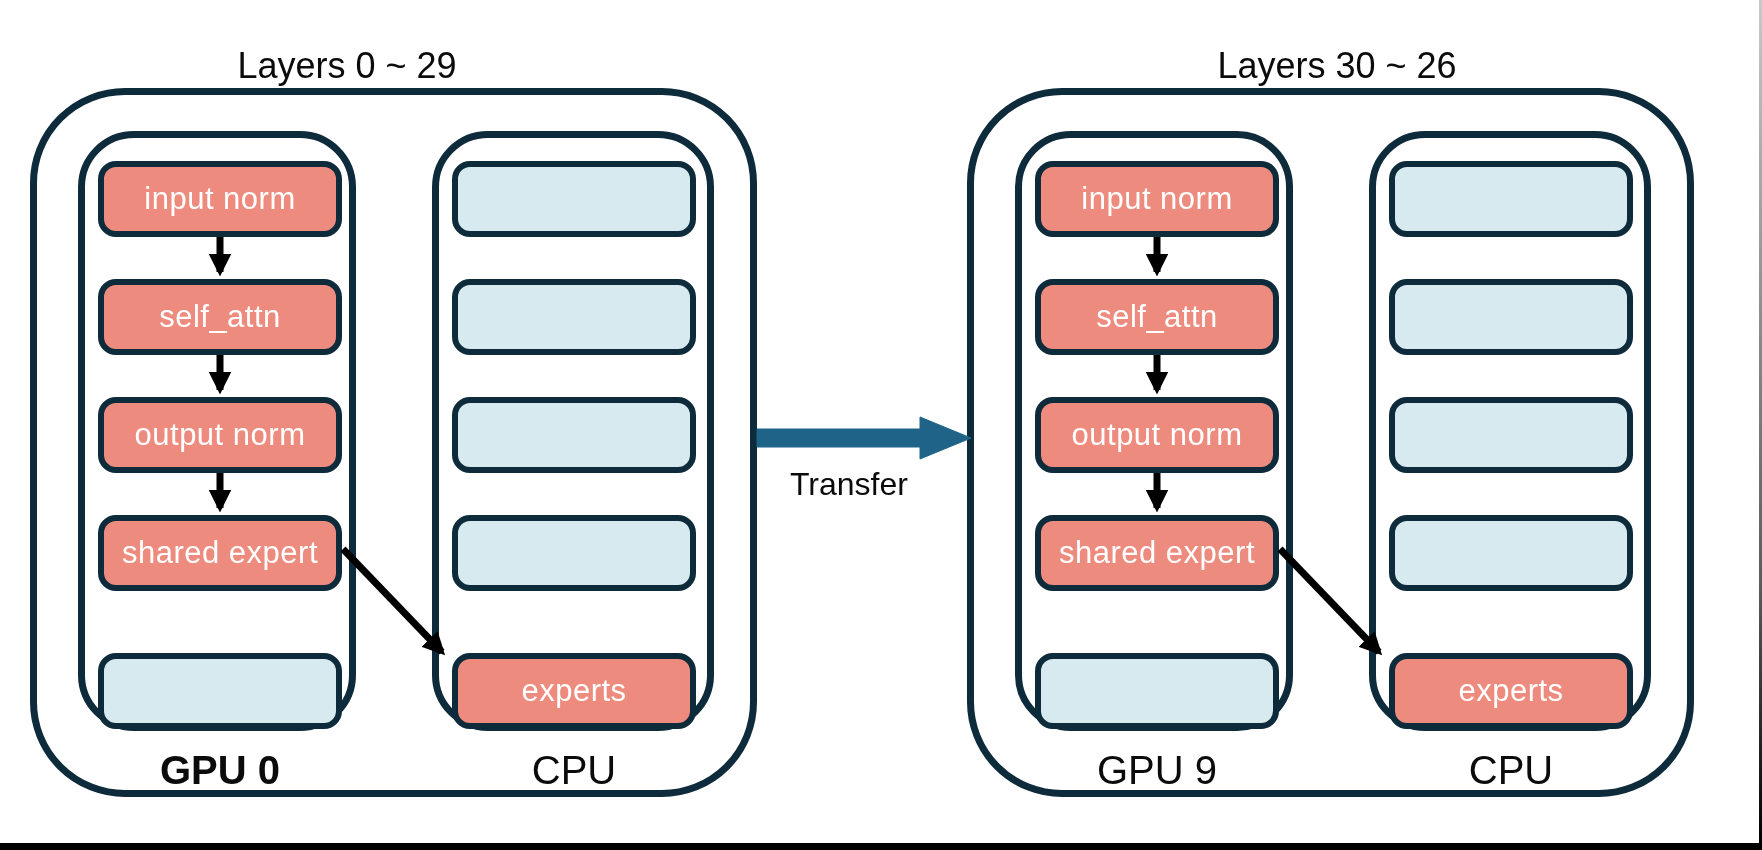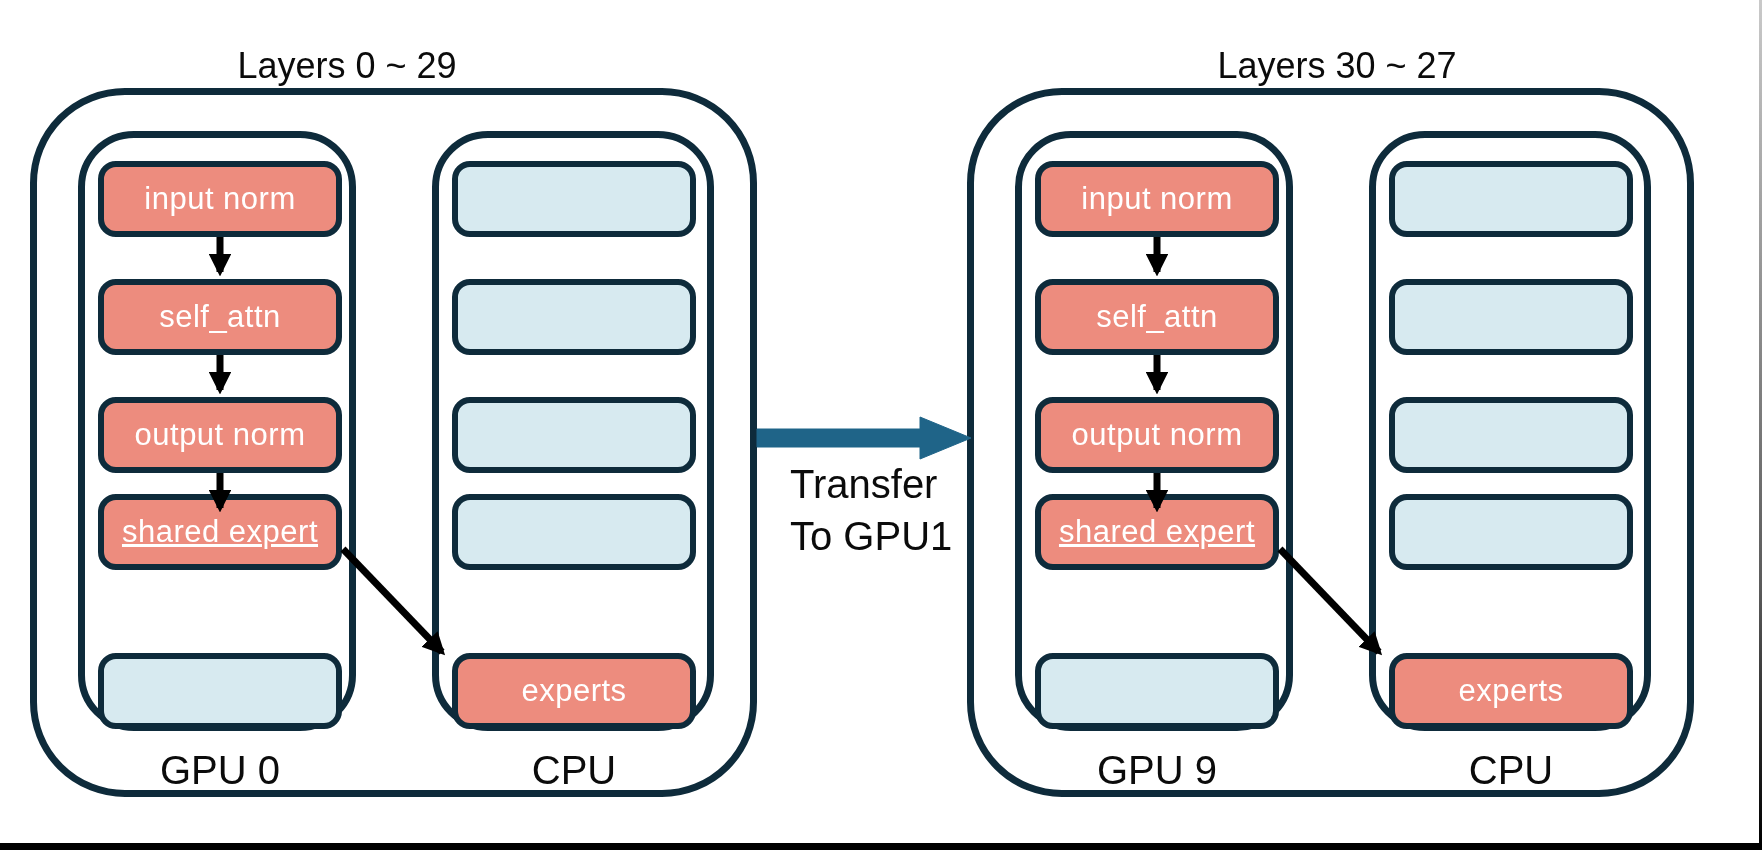--- a/index.html
+++ b/index.html
@@ -26,52 +26,52 @@
   .box{
     position:absolute;width:232px;height:64px;
     border:6px solid var(--c-outline,#0e2b3b);border-radius:18px;
     display:flex;align-items:center;justify-content:center;
     font-size:31px;color:var(--c-text_light,#ffffff);letter-spacing:.5px;
   }
   .box.active{background:var(--c-module_fill,#ed8c7e);}
   .box.empty{background:var(--c-placeholder_fill,#d7eaf0);}
   .x-g0gpu{left:98px;}  .x-g0cpu{left:452px;}
   .x-g1gpu{left:1035px;}.x-g1cpu{left:1389px;}
-  .r0{top:161px;} .r1{top:279px;text-align:center;} .r2{top:397px;} .r3{top:494px;text-decoration:underline;} .r4{top:653px;}
+  .r0{top:161px;} .r1{top:279px;text-align:center;} .r2{top:397px;} .r3{top:515px;} .r4{top:653px;}
   
   .group-title{
     position:absolute;top:45px;width:480px;text-align:center;
     font-size:36px;color:var(--c-text_dark,#0b0b0b);white-space:nowrap;
   }
   .group-title.left{left:107px;}
   .group-title.right{left:1097px;}
   .dev-label{
     position:absolute;top:748px;width:320px;margin-left:-160px;text-align:center;
     font-size:40px;color:var(--c-text_dark,#0b0b0b);white-space:nowrap;
   }
-  .lab-g0gpu{left:220px;} .lab-g0cpu{left:574px;}
+  .lab-g0gpu{left:220px;font-weight:bold;} .lab-g0cpu{left:574px;}
   .lab-g1gpu{left:1157px;}.lab-g1cpu{left:1511px;}
   .transfer-label{
     position:absolute;left:790px;top:458px;width:220px;
-    font-size:40px;line-height:52px;color:var(--c-text_dark,#0b0b0b);white-space:nowrap;
+    font-size:32px;line-height:52px;color:var(--c-text_dark,#0b0b0b);white-space:nowrap;
   }
   .transfer-label span{display:block;}
   
   #arrows{position:absolute;left:0;top:0;pointer-events:none;}
   .bottom-frame{position:absolute;left:0;top:843px;width:1762px;height:7px;background:#000;}
   .right-frame{position:absolute;left:1759px;top:0;width:3px;height:843px;
     background:linear-gradient(#c9c9c9,#5a5a5a 70%,#000);}
 </style>
 </head>
 <body>
 
 <div id="canvas">
 
   <div class="group-title left">Layers 0 ~ 29</div>
-  <div class="group-title right">Layers 30 ~ 27</div>
+  <div class="group-title right">Layers 30 ~ 26</div>
 
   <div class="outer left"></div>
   <div class="outer right"></div>
 
   <div class="inner col-g0gpu"></div>
   <div class="inner col-g0cpu"></div>
   <div class="inner col-g1gpu"></div>
   <div class="inner col-g1cpu"></div>
 
   <div class="box active x-g0gpu r0">input norm</div>
@@ -98,21 +98,20 @@
   <div class="box empty  x-g1cpu r3"></div>
   <div class="box active x-g1cpu r4">experts</div>
 
   <div class="dev-label lab-g0gpu">GPU 0</div>
   <div class="dev-label lab-g0cpu">CPU</div>
   <div class="dev-label lab-g1gpu">GPU 9</div>
   <div class="dev-label lab-g1cpu">CPU</div>
 
   <div class="transfer-label">
     <span>Transfer</span>
-    <span>To GPU1</span>
   </div>
 
   <svg id="arrows" width="1762" height="850" viewBox="0 0 1762 850">
     <defs>
       <marker id="ah" viewBox="0 0 10 10" refX="8" refY="5" markerWidth="3.2" markerHeight="3.2" orient="auto-start-reverse">
         <path d="M0,0 L10,5 L0,10 z" style="fill:var(--c-flow_arrow,#000)"></path>
       </marker>
     </defs>
 
     <g style="stroke:var(--c-flow_arrow,#000);stroke-width:7;" marker-end="url(#ah)">

